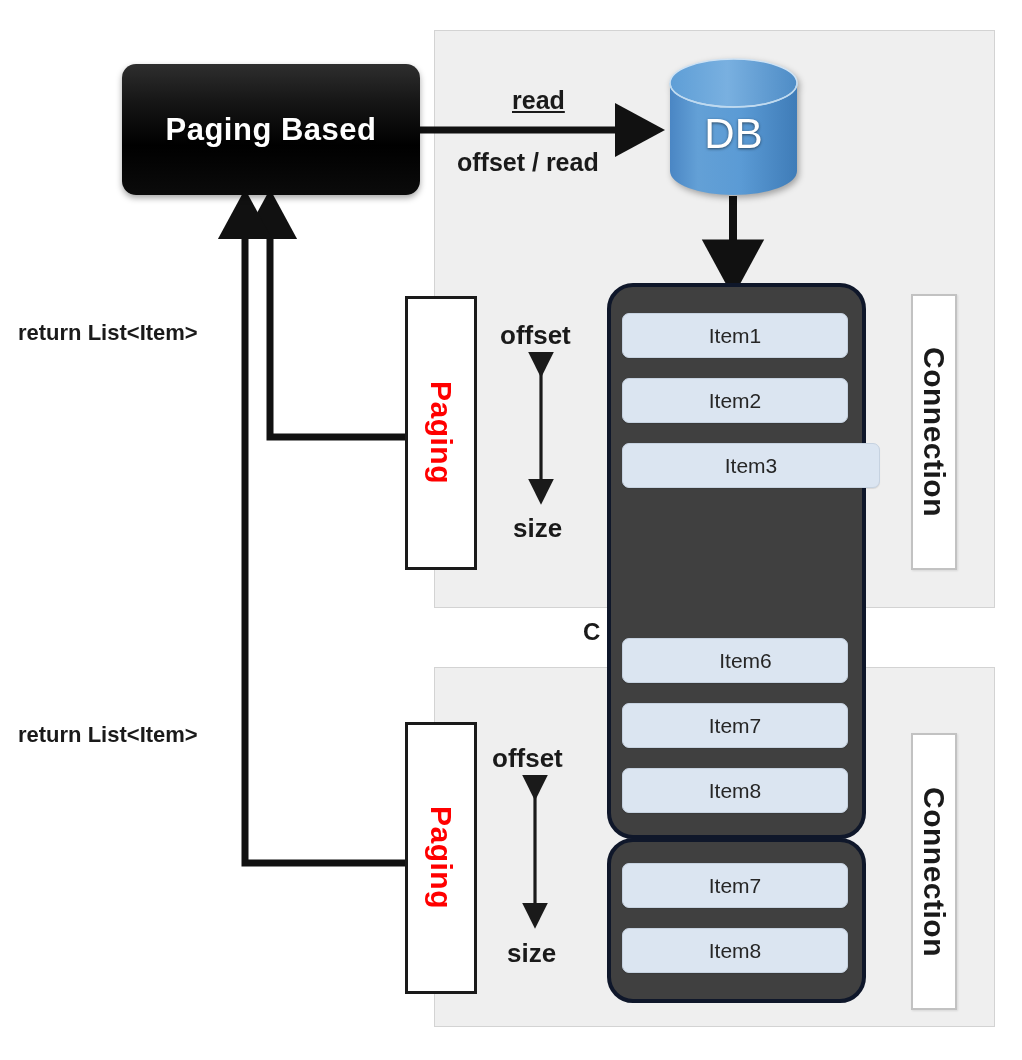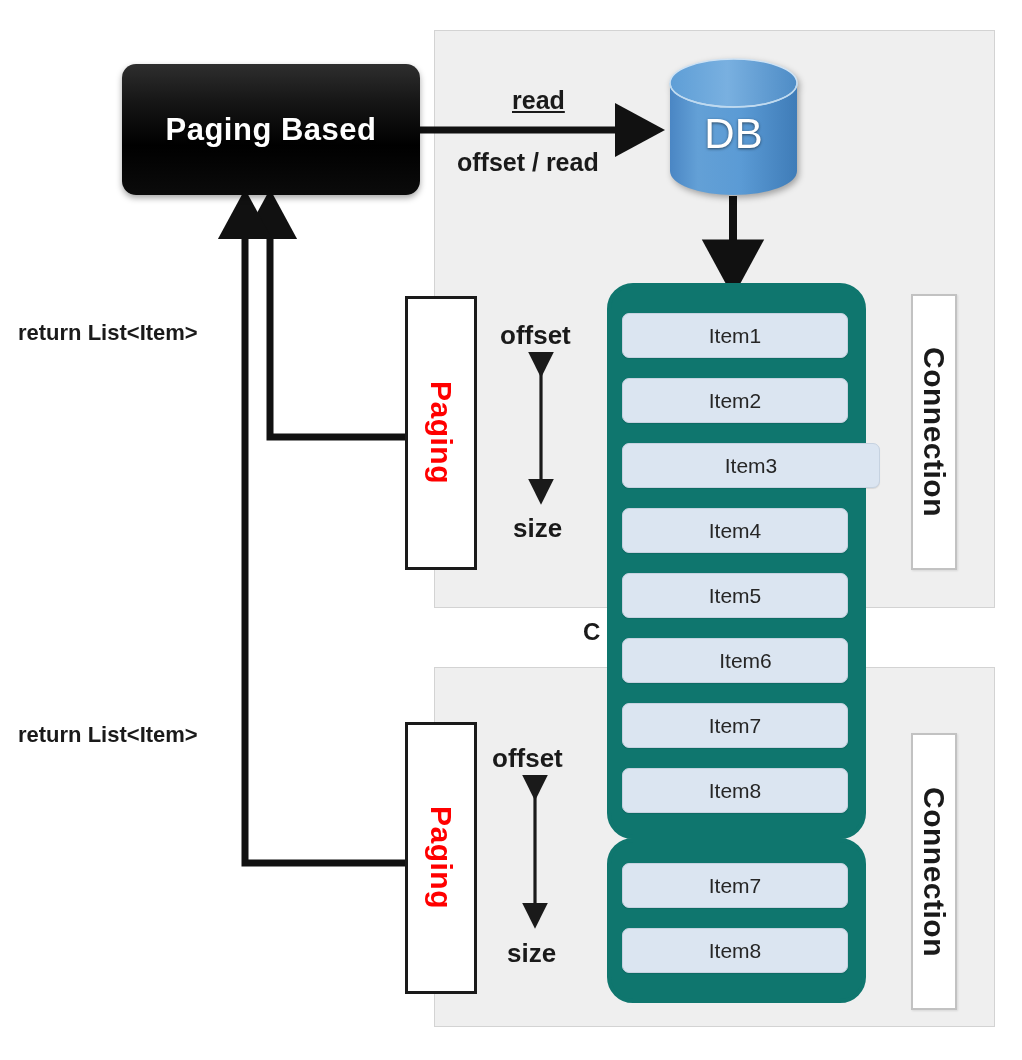--- a/index.html
+++ b/index.html
@@ -81,22 +81,22 @@
     text-orientation: mixed;
     white-space: nowrap;
     font-weight: bold;
   }
   .vtext.red { color:#ff0000; font-size:30px; letter-spacing:0.5px; }
   .vtext.dark { color:#1a1a1a; font-size:30px; letter-spacing:0.5px; }
 
   
   .list-box {
     position: absolute;
-    background: #0f766e;
-    border: 4px solid #0f766e;
+    background: #404040;
+    border: 4px solid #0f172a;
     border-radius: 26px;
     box-sizing: border-box;
     text-decoration: underline;
   }
   .item-chip {
     position: absolute;
     background: #dbe5f1;
     border: 1px solid #c6d2e0;
     border-radius: 7px;
     box-sizing: border-box;
@@ -231,26 +231,20 @@
   <div class="list-box" style="left:607px; top:283px; width:259px; height:556px;">
     <div class="item-chip" style="left:11px; top:26px; width:226px; height:45px;">
       <span>Item1</span>
     </div>
     <div class="item-chip" style="left:11px; top:91px; width:226px; height:45px;">
       <span>Item2</span>
     </div>
     <div class="item-chip" style="left:11px; top:156px; width:258px; height:45px;">
       <span>Item3</span>
     </div>
-    <div class="item-chip" style="left:11px; top:221px; width:226px; height:45px;">
-      <span>Item4</span>
-    </div>
-    <div class="item-chip" style="left:11px; top:286px; width:226px; height:45px;">
-      <span>Item5</span>
-    </div>
     <div class="item-chip" style="left:11px; top:351px; width:226px; height:45px;padding-left:21px;">
       <span>Item6</span>
     </div>
     <div class="item-chip" style="left:11px; top:416px; width:226px; height:45px;">
       <span>Item7</span>
     </div>
     <div class="item-chip" style="left:11px; top:481px; width:226px; height:45px;">
       <span>Item8</span>
     </div>
   </div>

